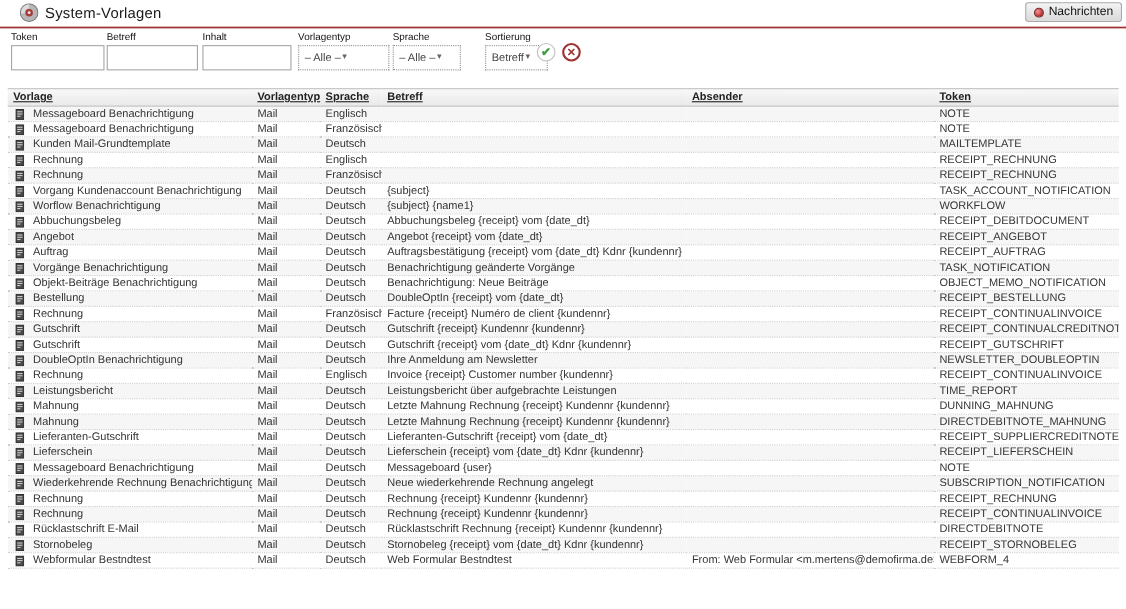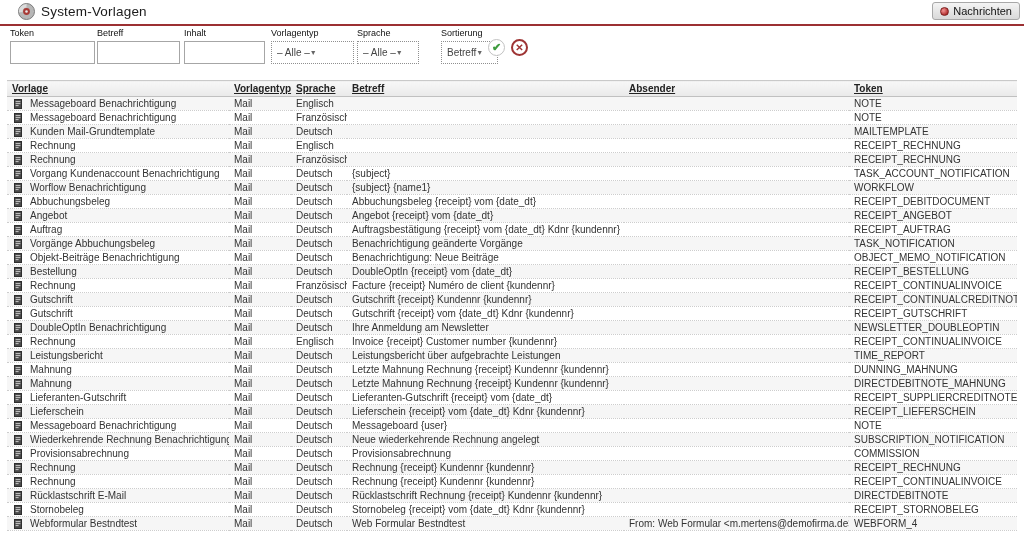--- a/index.html
+++ b/index.html
@@ -347,21 +347,21 @@
     <td>
             <span class="c-vorlage">
       <span class="doc-icon">
         <svg width="8" height="10" viewBox="0 0 8 10">
           <rect x="0.5" y="0.5" width="7" height="9" fill="#4b4b4b" stroke="#2e2e2e" stroke-width="1"></rect>
           <rect x="1.6" y="2.2" width="4.8" height="0.9" fill="#d9d9d9"></rect>
           <rect x="1.6" y="4.2" width="4.8" height="0.9" fill="#d9d9d9"></rect>
           <rect x="1.6" y="6.2" width="3" height="0.9" fill="#d9d9d9"></rect>
         </svg>
       </span>
-      <span>Vorgänge Abbuchungsbeleg</span>
+      <span>Vorgänge Benachrichtigung</span>
     </span>
           </td>
     <td>Mail</td>
     <td>Deutsch</td>
     <td>Benachrichtigung geänderte Vorgänge</td>
     <td></td>
     <td>TASK_NOTIFICATION</td>
   </tr>
 
   <tr>
@@ -653,40 +653,20 @@
     </span>
           </td>
     <td>Mail</td>
     <td>Deutsch</td>
     <td>Neue wiederkehrende Rechnung angelegt</td>
     <td></td>
     <td>SUBSCRIPTION_NOTIFICATION</td>
   </tr>
 
 
-  <tr>
-    <td>
-            <span class="c-vorlage">
-      <span class="doc-icon">
-        <svg width="8" height="10" viewBox="0 0 8 10">
-          <rect x="0.5" y="0.5" width="7" height="9" fill="#4b4b4b" stroke="#2e2e2e" stroke-width="1"></rect>
-          <rect x="1.6" y="2.2" width="4.8" height="0.9" fill="#d9d9d9"></rect>
-          <rect x="1.6" y="4.2" width="4.8" height="0.9" fill="#d9d9d9"></rect>
-          <rect x="1.6" y="6.2" width="3" height="0.9" fill="#d9d9d9"></rect>
-        </svg>
-      </span>
-      <span>Provisionsabrechnung</span>
-    </span>
-          </td>
-    <td>Mail</td>
-    <td>Deutsch</td>
-    <td>Provisionsabrechnung</td>
-    <td></td>
-    <td>COMMISSION</td>
-  </tr>
 
   <tr>
     <td>
             <span class="c-vorlage">
       <span class="doc-icon">
         <svg width="8" height="10" viewBox="0 0 8 10">
           <rect x="0.5" y="0.5" width="7" height="9" fill="#4b4b4b" stroke="#2e2e2e" stroke-width="1"></rect>
           <rect x="1.6" y="2.2" width="4.8" height="0.9" fill="#d9d9d9"></rect>
           <rect x="1.6" y="4.2" width="4.8" height="0.9" fill="#d9d9d9"></rect>
           <rect x="1.6" y="6.2" width="3" height="0.9" fill="#d9d9d9"></rect>

